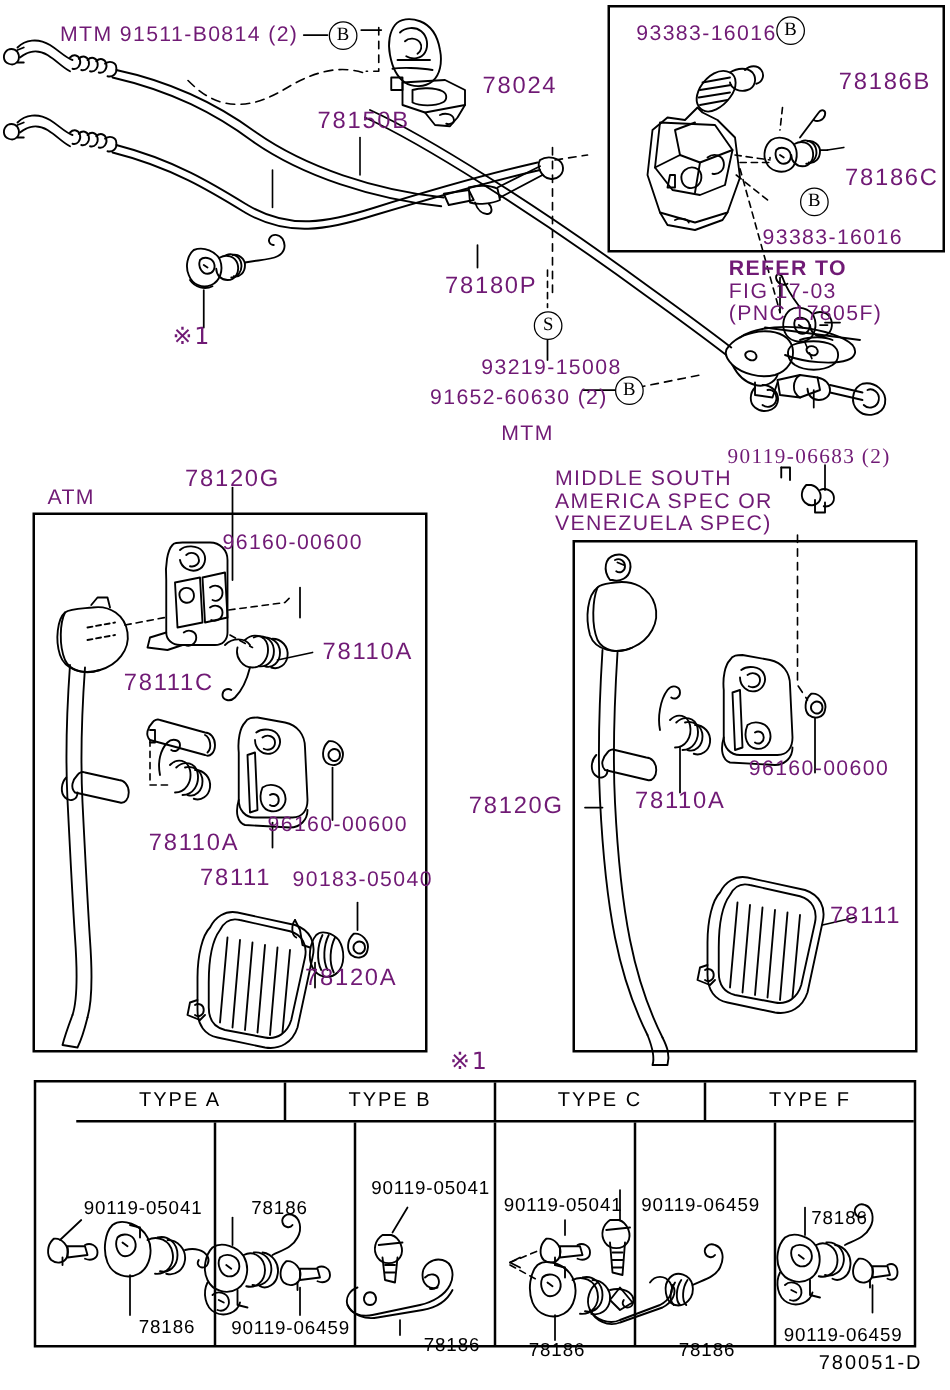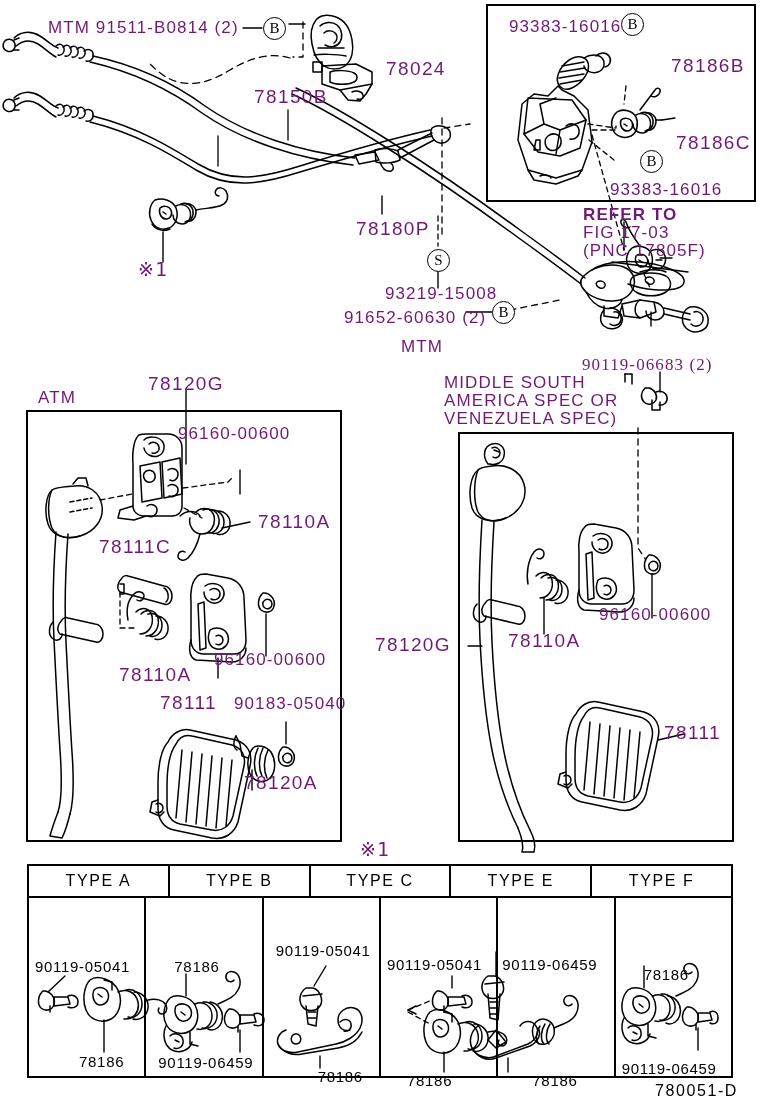--- a/index.html
+++ b/index.html
@@ -57,20 +57,21 @@
   #type-table {
     position: absolute;
     left: 27px;
     top: 864px;
     width: 706px;
     height: 214px;
     border: 2px solid #000;
     box-sizing: border-box;
     display: flex;
     flex-direction: column;
+    padding-left: 32px;
   }
   .tt-head {
     display: flex;
     height: 30px;
     border-bottom: 2px solid #000;
   }
   .tt-body {
     display: flex;
     flex: 1 1 auto;
   }
@@ -547,21 +548,20 @@
   <div class="lbl" style="left:599px; top:605px;">96160-00600</div>
   <div class="lbl big" style="left:664px; top:722px;">78111</div>
 
   <div class="lbl big kome" style="left:360px; top:838px;">※1</div>
 
   <div id="type-table">
     <div class="tt-head">
       <div>TYPE A</div>
       <div>TYPE B</div>
       <div>TYPE C</div>
-      <div>TYPE E</div>
       <div>TYPE F</div>
     </div>
     <div class="tt-body">
       <div>
         <span class="cell-lbl" style="left:6px; top:60px;">90119-05041</span>
         <span class="cell-lbl" style="left:50px; top:155px;">78186</span>
       </div>
       <div>
         <span class="cell-lbl" style="left:28px; top:60px;">78186</span>
         <span class="cell-lbl" style="left:12px; top:156px;">90119-06459</span>

